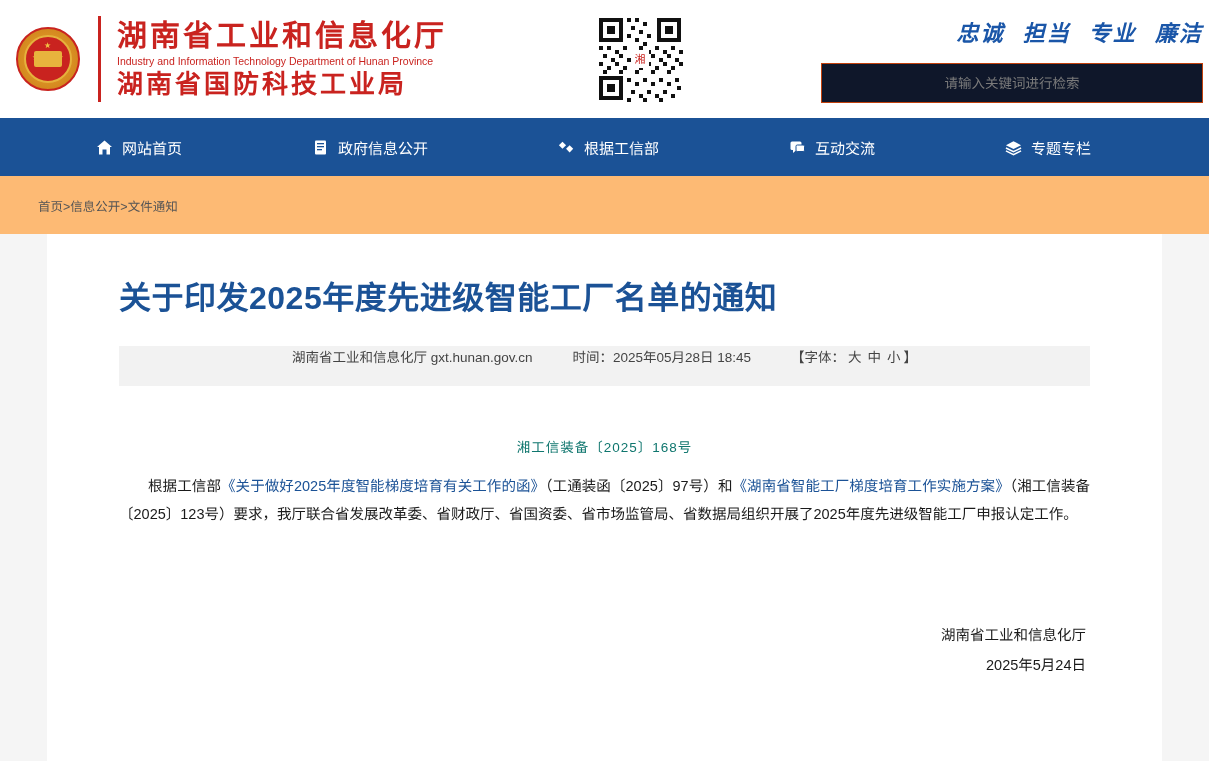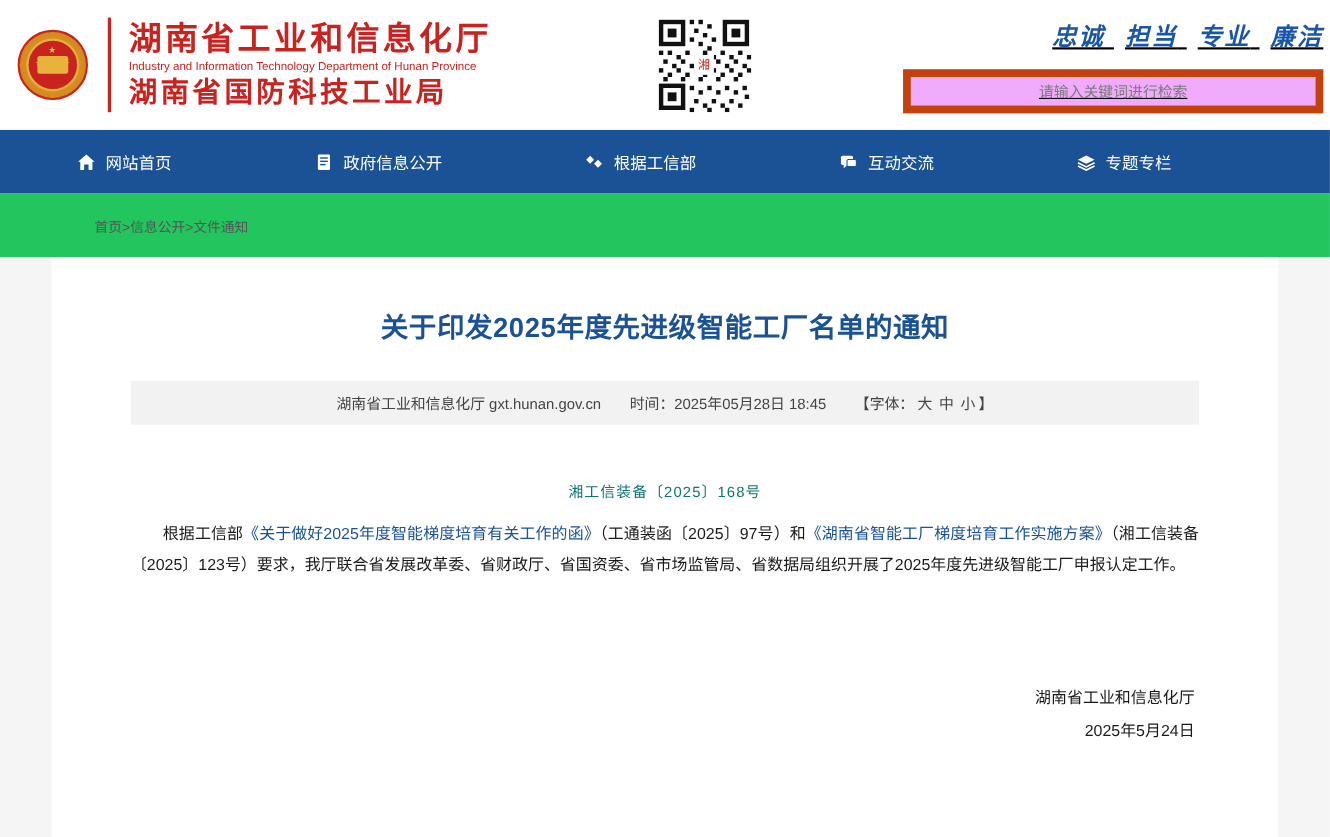--- a/index.html
+++ b/index.html
@@ -96,37 +96,36 @@
   .qr svg { display: block; }
 
   .header-right {
     margin-left: auto;
     margin-right: 6px;
     width: 382px;
     display: flex;
     flex-direction: column;
     align-items: flex-end;
     gap: 16px;
-    text-decoration: underline;
   }
   .slogan {
     color: #1a56a8;
     font-size: 22px;
     font-weight: bold;
     font-style: italic;
     letter-spacing: 2px;
     white-space: nowrap;
   }
   .slogan span { margin-left: 10px; }
   .slogan span:first-child { margin-left: 0; }
   .searchbox {
     width: 382px;
     height: 40px;
-    border: 7px solid #c2410c;
-    background: #f0abfc;
+    border: 1px solid #c2410c;
+    background: #0f172a;
     display: flex;
     align-items: center;
     justify-content: center;
   }
   .searchbox input {
     border: none;
     outline: none;
     width: 100%;
     height: 100%;
     text-align: center;
@@ -142,41 +141,40 @@
     height: 58px;
     background: #1b5296;
     display: flex;
     align-items: center;
     color: #fff;
   }
   .nav-inner {
     width: 994px;
     display: flex;
     align-items: flex-start;
-    padding-left: 70px;
+    padding-left: 96px;
   }
   .nav-item {
     display: flex;
     align-items: center;
     gap: 9px;
     font-size: 15px;
     color: #ffffff;
     white-space: nowrap;
     cursor: pointer;
   }
   .nav-item + .nav-item { margin-left: 130px; }
   .nav-icon { display: inline-flex; width: 17px; height: 17px; align-items: center; justify-content: center; }
 
   
   .crumbs-wrap {
-    background: #22c55e;
+    background: #fdba74;
     height: 58px;
     display: flex;
     align-items: center;
-    padding-left: 48px;
   }
   .crumbs {
     padding-left: 38px;
     font-size: 12.5px;
     color: #555;
   }
   .crumbs a { color: #555; text-decoration: none; }
 
   
   .page-bg {
@@ -187,37 +185,35 @@
   .article {
     position: absolute;
     left: 47px;
     top: 0;
     width: 1115px;
     min-height: 527px;
     background: #ffffff;
     padding: 46px 72px 0 72px;
   }
   .doc-title {
-    text-align: center;
     color: #1b5296;
-    font-size: 25px;
+    font-size: 32px;
     font-weight: bold;
     letter-spacing: 0.5px;
     line-height: 36px;
     margin: 0 0 30px 0;
   }
   .meta {
     background: #f2f2f2;
     height: 40px;
     display: flex;
-    align-items: center;
     justify-content: center;
     font-size: 13.5px;
     color: #444;
-    gap: 0;
+    gap: 14px;
   }
   .meta .src { }
   .meta .time { margin-left: 26px; }
   .meta .fontsize { margin-left: 26px; }
   .meta .fs-opt { margin: 0 3px; cursor: pointer; }
 
   .docnum {
     text-align: center;
     font-size: 13.5px;
     color: #0f766e;

